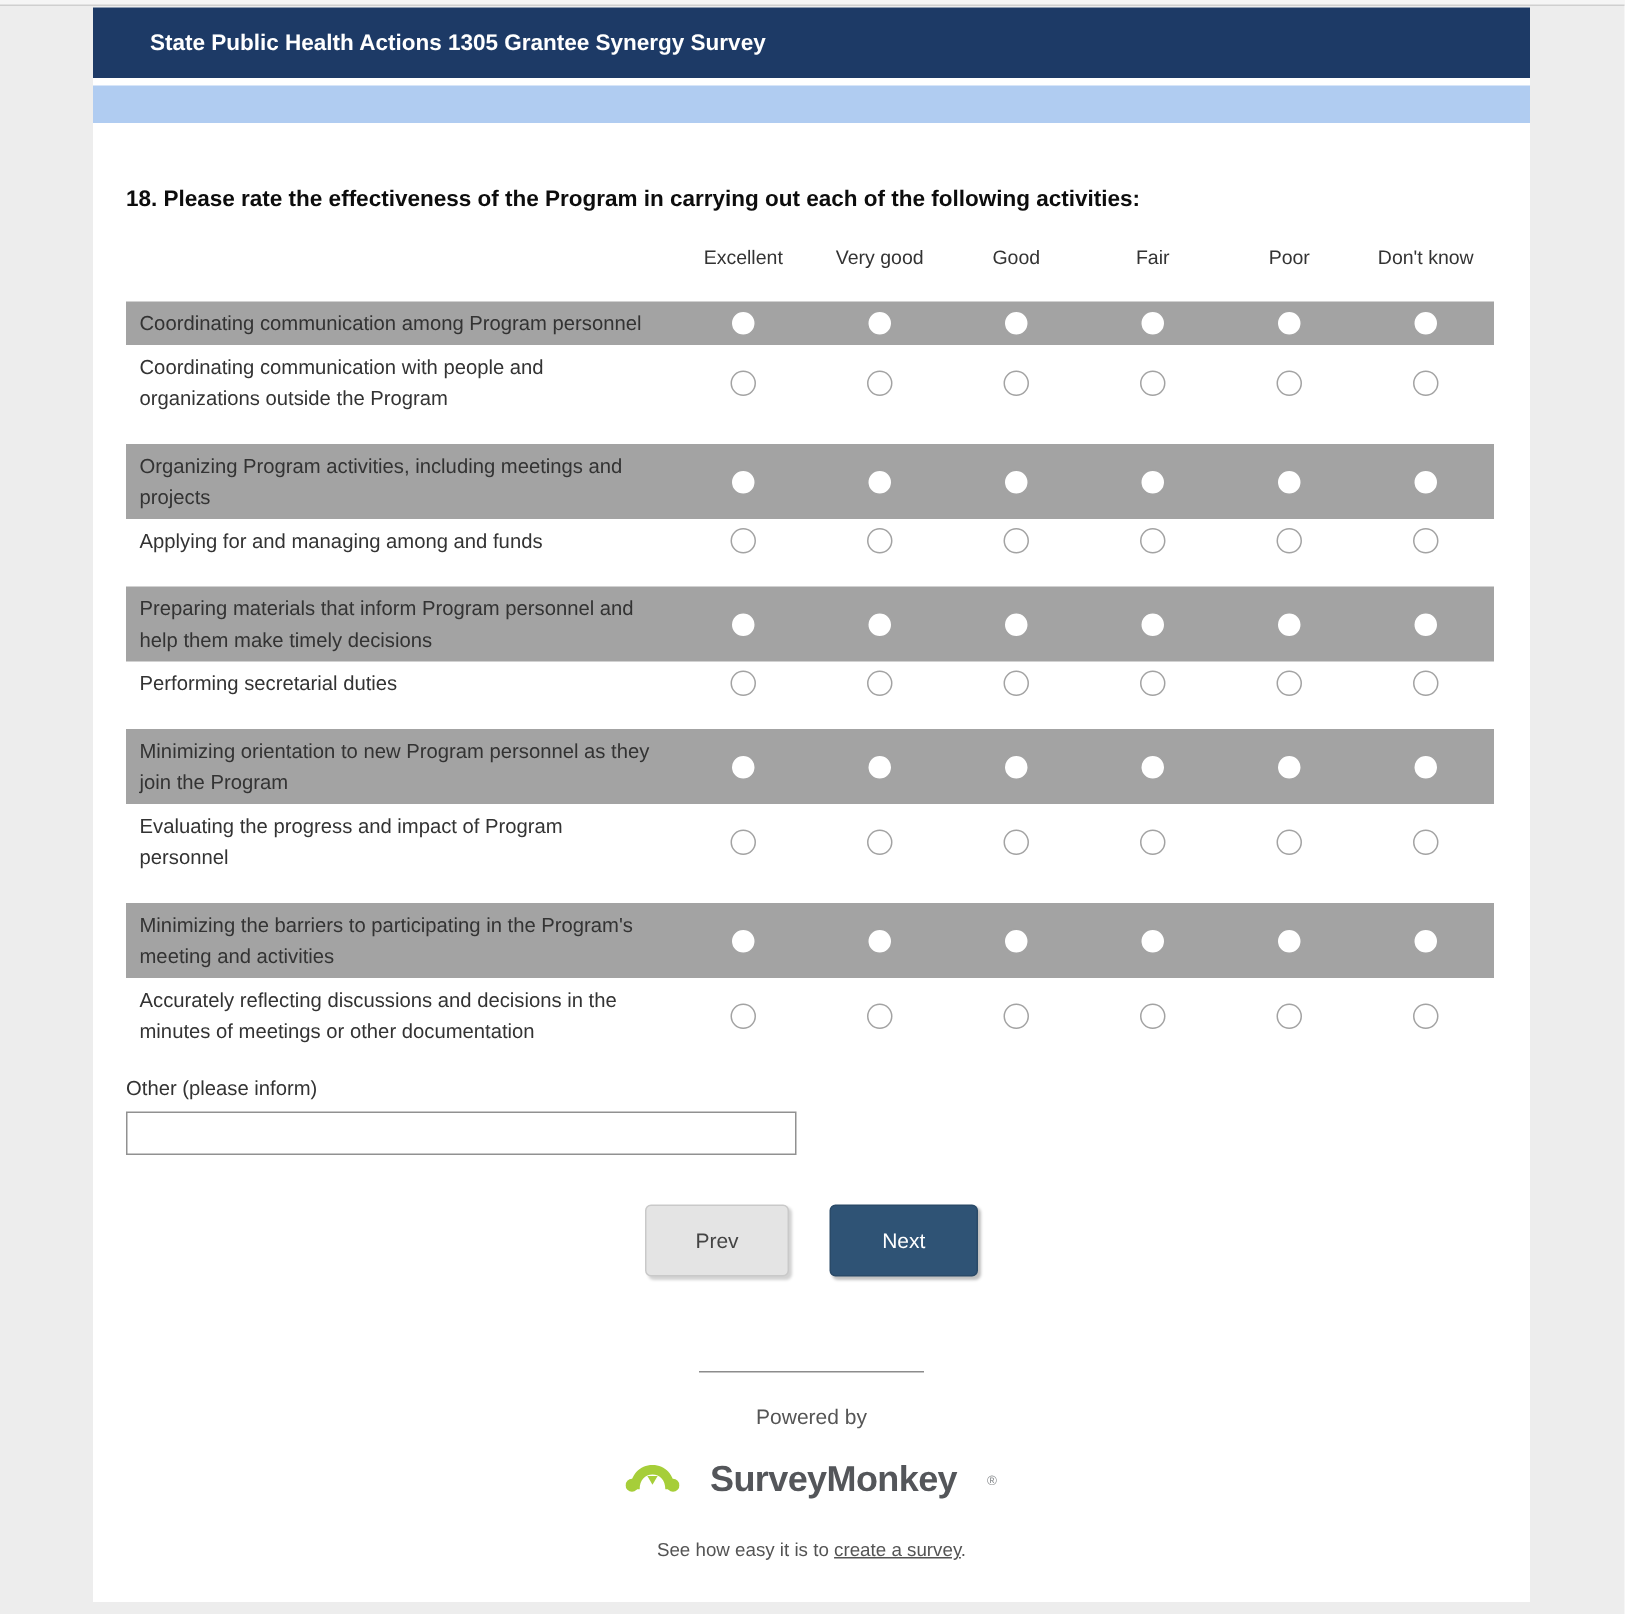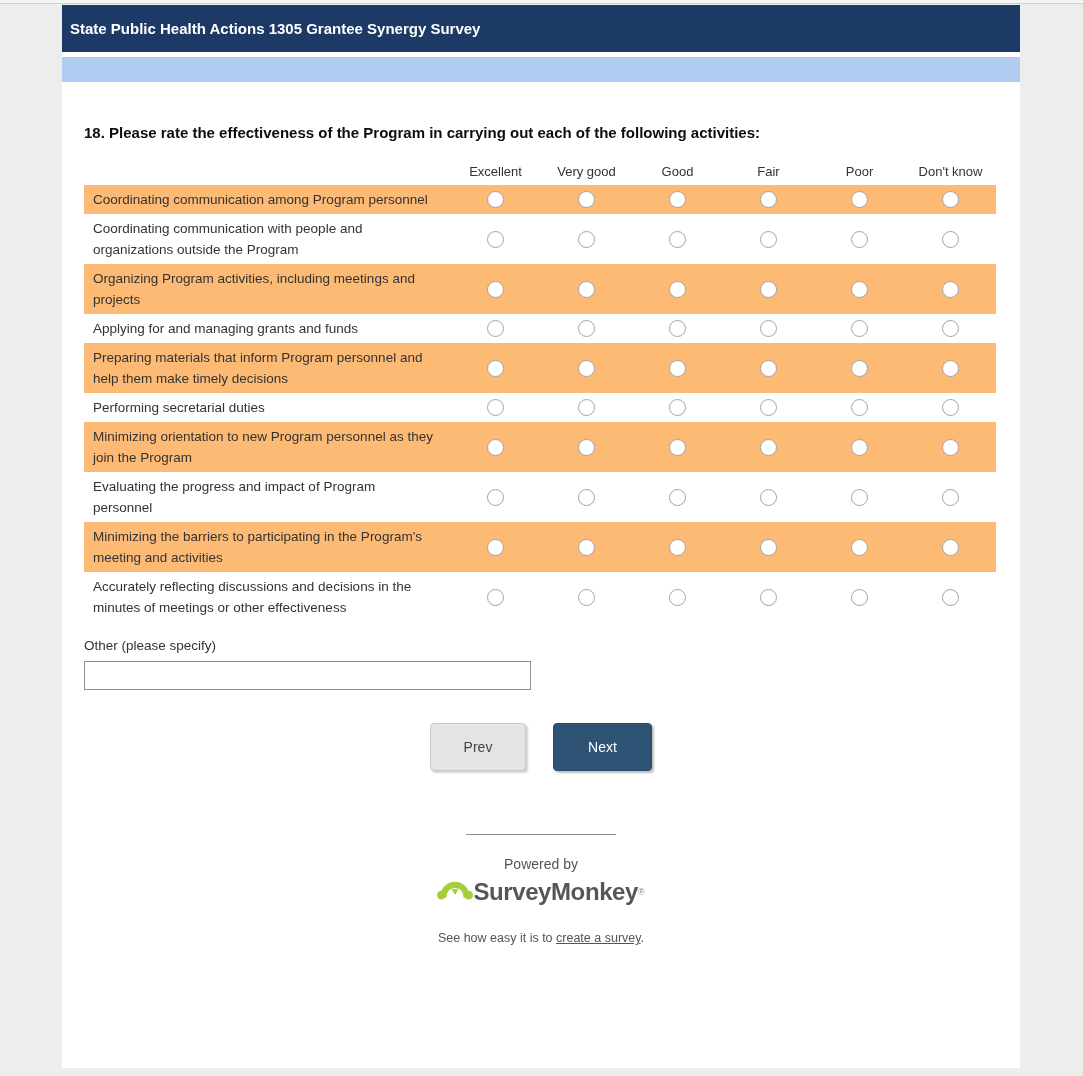--- a/index.html
+++ b/index.html
@@ -18,21 +18,21 @@
   .card {
     position: absolute;
     left: 62px; top: 5px;
     width: 958px; height: 1063px;
     background: #ffffff;
   }
   .navy-bar {
     height: 47px;
     background: var(--navy, #1d3a66);
     display: flex; align-items: center;
-    padding-left: 8px;
+    padding-left: 38px;
   }
   .navy-bar .title {
     color: #ffffff; font-size: 15px; font-weight: bold;
   }
   .blue-bar {
     height: 25px; margin-top: 5px;
     background: var(--lightblue, #b0ccf1);
   }
   .content { padding: 0 22px; }
   .question {
@@ -43,21 +43,21 @@
   .matrix { margin-top: 12px; width: 912px; }
   .m-head {
     display: grid; grid-template-columns: 366px repeat(6, 91px);
     align-items: center; height: 28px;
   }
   .m-col { text-align: center; font-size: 13px; color: #333; }
   .m-row {
     display: grid; grid-template-columns: 366px repeat(6, 91px);
     align-items: center; padding: 4px 0;
   }
-  .m-row.alt { background: #fdba74; }
+  .m-row.alt { background: #a3a3a3; margin-top: 16px; }
   .m-label {
     padding-left: 9px; padding-right: 17px;
     font-size: 13.5px; color: #333; line-height: 21px;
   }
   .m-cell { display: flex; justify-content: center; align-items: center; }
   .radio {
     width: 17px; height: 17px; border-radius: 50%;
     border: 1px solid #a3a3a3; background: #ffffff; display: inline-block;
     cursor: pointer;
   }
@@ -85,22 +85,22 @@
     border: 1px solid #2a4a68;
     box-shadow: 2px 2px 2px rgba(0,0,0,0.25);
   }
   .footer { text-align: center; }
   .divider {
     width: 150px; height: 1px; background: #8c8c8c;
     margin: 63px auto 0;
   }
   .powered { margin-top: 21px; font-size: 14px; color: #555; }
   .logo-row {
-    margin-top: 5px; display: flex; justify-content: center;
-    align-items: center; gap: 0;
+    margin-top: 20px; display: flex; justify-content: center;
+    align-items: center; gap: 20px;
   }
   .monkey-icon { width: 36px; height: 30px; display: inline-block; }
   .brand {
     font-size: 24px; color: #54565a; font-weight: 600;
     letter-spacing: -0.4px;
   }
   .reg { font-size: 9px; color: #8a8d90; vertical-align: 12px; }
   .tagline { margin-top: 24px; font-size: 12.5px; color: #545454; }
   .tagline a { color: #545454; text-decoration: underline; cursor: pointer; }
 </style>
@@ -187,21 +187,21 @@
               <span class="radio"></span>
             </div>
             <div class="m-cell">
               <span class="radio"></span>
             </div>
             <div class="m-cell">
               <span class="radio"></span>
             </div>
           </div>
           <div class="m-row">
-            <div class="m-label">Applying for and managing grants and funds</div>
+            <div class="m-label">Applying for and managing among and funds</div>
             <div class="m-cell">
               <span class="radio"></span>
             </div>
             <div class="m-cell">
               <span class="radio"></span>
             </div>
             <div class="m-cell">
               <span class="radio"></span>
             </div>
             <div class="m-cell">
@@ -313,21 +313,21 @@
               <span class="radio"></span>
             </div>
             <div class="m-cell">
               <span class="radio"></span>
             </div>
             <div class="m-cell">
               <span class="radio"></span>
             </div>
           </div>
           <div class="m-row">
-            <div class="m-label">Accurately reflecting discussions and decisions in the minutes of meetings or other effectiveness</div>
+            <div class="m-label">Accurately reflecting discussions and decisions in the minutes of meetings or other documentation</div>
             <div class="m-cell">
               <span class="radio"></span>
             </div>
             <div class="m-cell">
               <span class="radio"></span>
             </div>
             <div class="m-cell">
               <span class="radio"></span>
             </div>
             <div class="m-cell">
@@ -336,21 +336,21 @@
             <div class="m-cell">
               <span class="radio"></span>
             </div>
             <div class="m-cell">
               <span class="radio"></span>
             </div>
           </div>
         </div>
     </div>
 
-    <div class="other-label">Other (please specify)</div>
+    <div class="other-label">Other (please inform)</div>
     <input class="other-input" type="text" value="" style="">
 
     <div class="nav-buttons">
       <button class="btn btn-prev">Prev</button>
       <button class="btn btn-next">Next</button>
     </div>
 
     <div class="footer">
       <div class="divider"></div>
       <div class="powered">Powered by</div>

